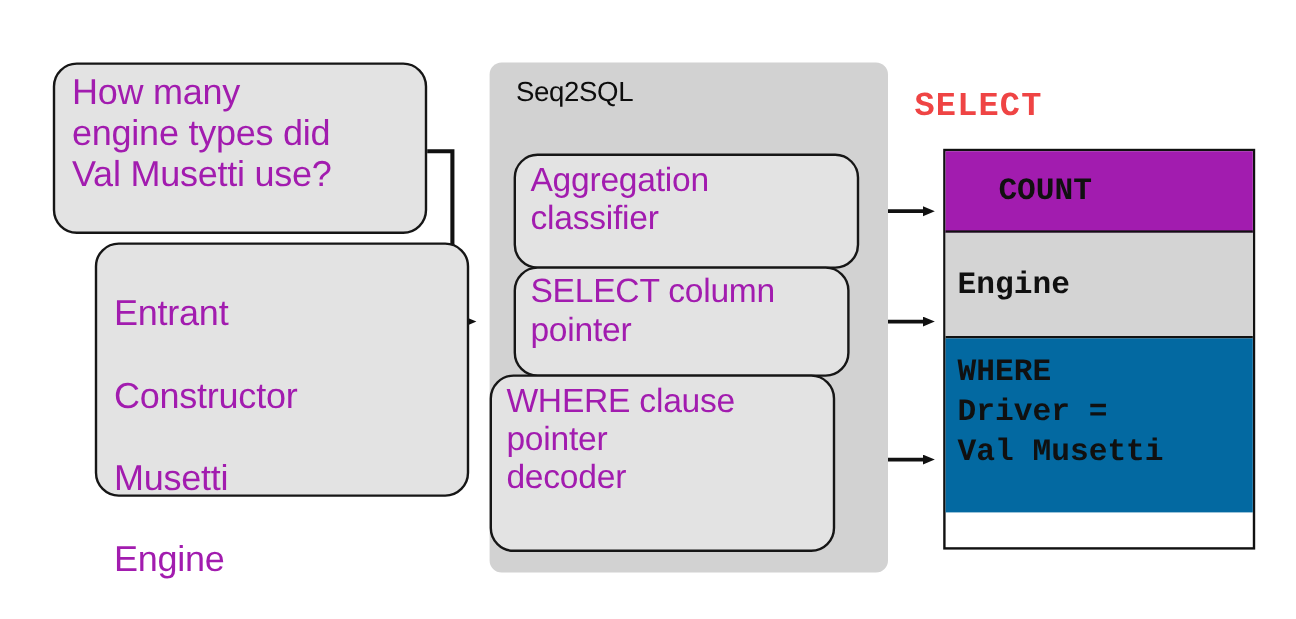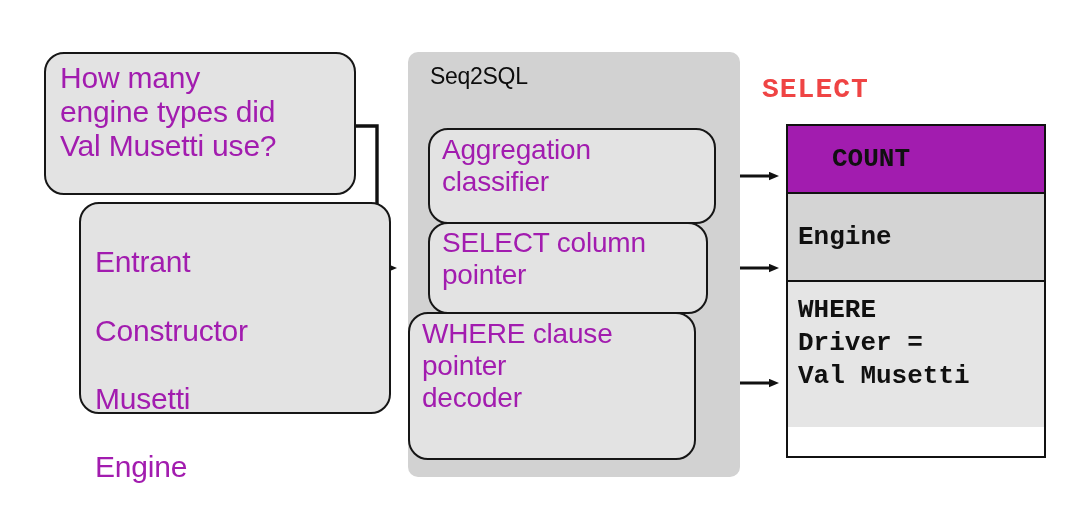--- a/index.html
+++ b/index.html
@@ -97,21 +97,21 @@
     letter-spacing:0px;
     line-height:1.26;
     padding:10px 0 0 10px;
     white-space:pre-line;
     overflow:hidden;
   }
   #row-count{height:68px;background:#a21caf;border-bottom:2.5px solid #111111;
              display:flex;align-items:center;padding-top:0;padding-left:44px;}
   #row-engine{height:88px;background:#d4d4d4;border-bottom:2.5px solid #111111;
              display:flex;align-items:center;padding-top:0;}
-  #row-where{height:145px;background:#e5e5e5;padding-top:12px;}
+  #row-where{height:145px;background:#0369a1;padding-top:12px;}
 
   
   #wires{position:absolute;left:0;top:0;width:1080px;height:516px;overflow:visible;}
 </style>
 </head>
 <body>
 
 <div id="stage">
 
   <svg id="wires" viewBox="0 0 1080 516" xmlns="http://www.w3.org/2000/svg">

